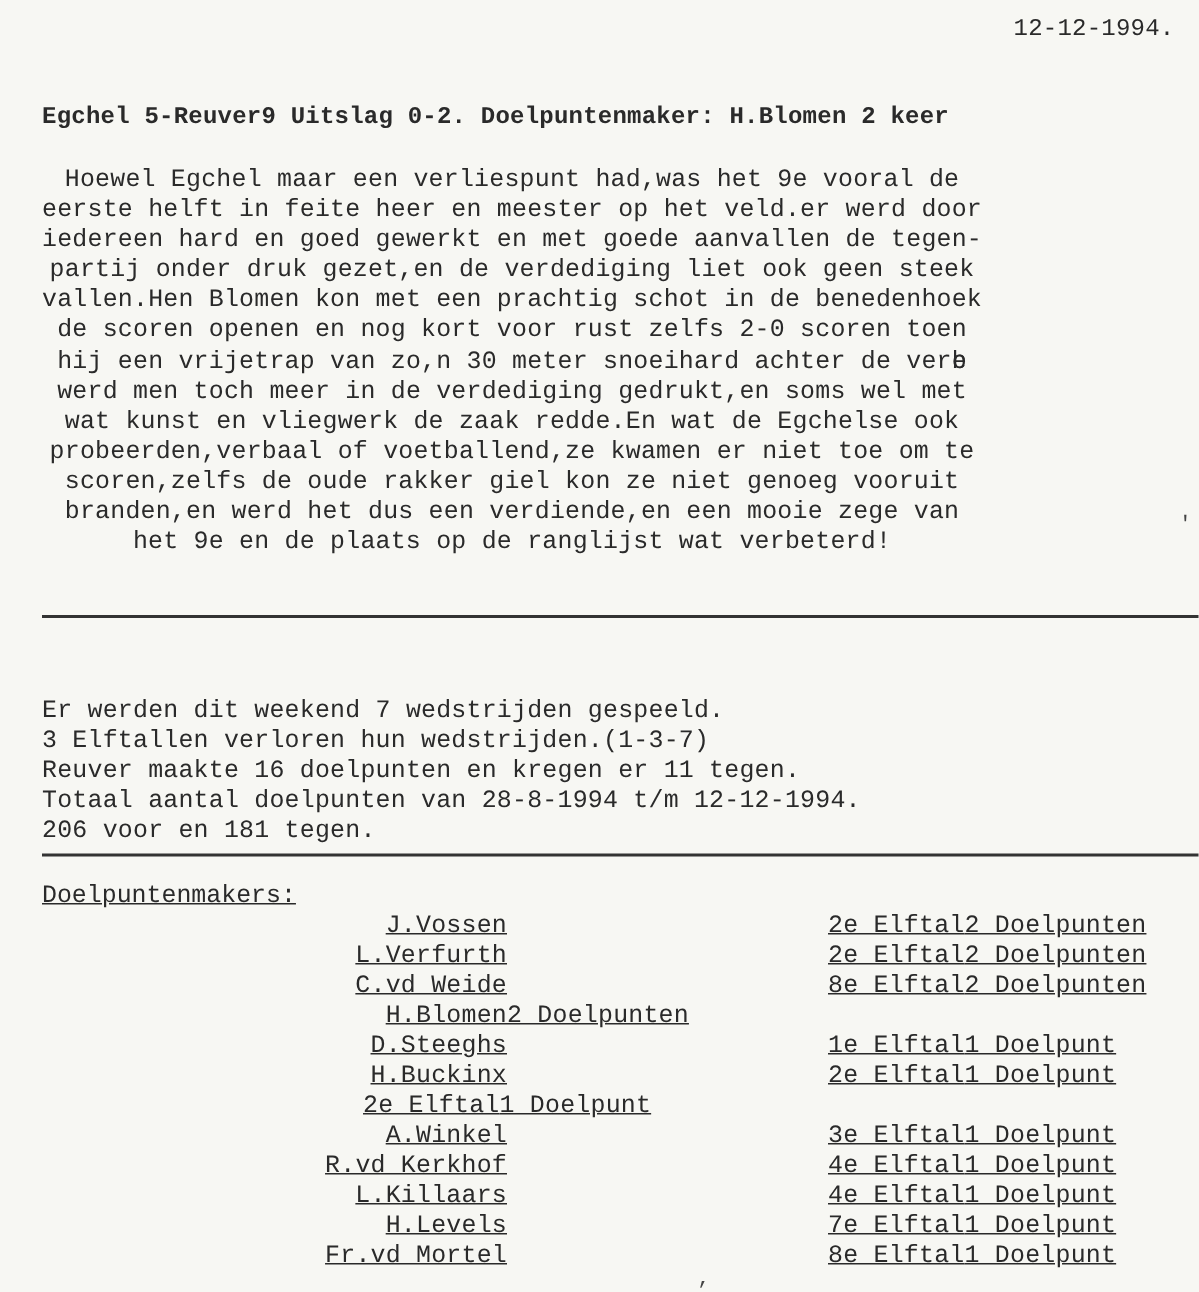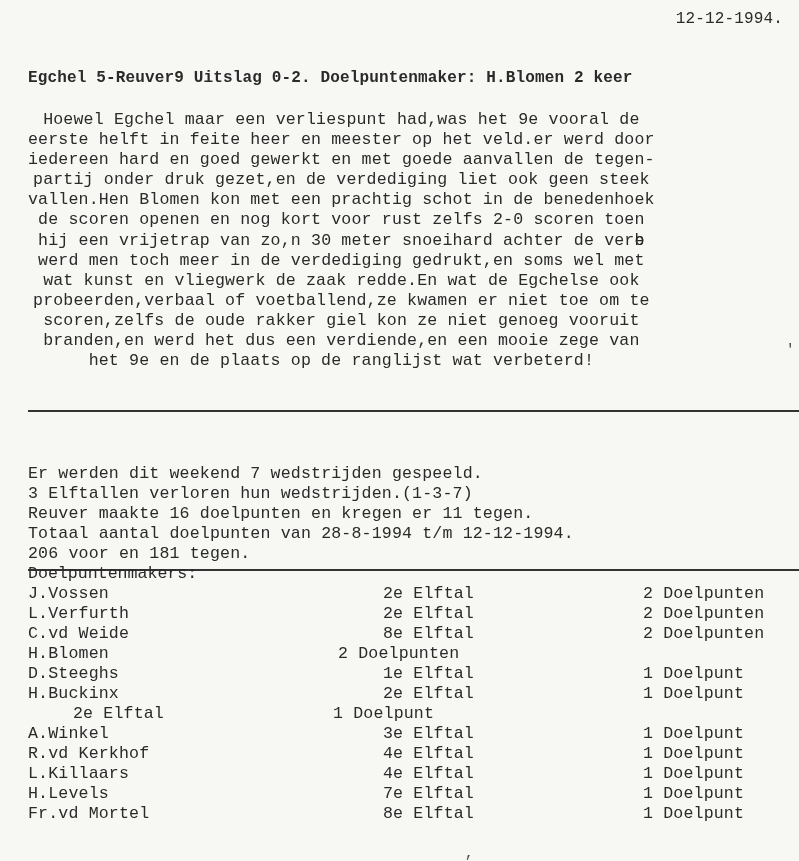--- a/index.html
+++ b/index.html
@@ -18,23 +18,23 @@
   }
   .date { left: auto; right: 16px; top: 9px; }
   .headline { top: 68px; font-weight: bold; }
   .para { position: absolute; left: 28px; top: 110px; }
   .para .pl { display: block; font-size: 16.6px; line-height: 20.1px; white-space: pre; letter-spacing: 0.15px; text-align: center; }
   .overstrike { position: relative; display: inline-block; }
   .overstrike .under { position: absolute; left: 0; top: 0; }
   .rule { position: absolute; left: 28px; right: 0; height: 1.5px; background: #333; }
   .stats { position: absolute; left: 28px; top: 428px; margin-top: 36px; }
   .stats .sl { display: block; font-size: 16.6px; line-height: 20px; white-space: pre; letter-spacing: 0.15px; }
-  .scorers { position: absolute; left: 28px; top: 564px; width: 740px; }
+  .scorers { position: absolute; left: 28px; top: 587px; width: 740px; text-decoration: underline; }
   .scorers .sh { font-size: 16.6px; line-height: 20px; white-space: pre; }
-  .srow { display: flex; font-size: 16.6px; line-height: 20px; white-space: pre; letter-spacing: 0.15px; }
+  .srow { display: flex; font-size: 16.6px; line-height: 20px; white-space: pre; letter-spacing: 0.15px; text-align: right; }
   .c-name { width: 310px; }
   .c-team { width: 260px; margin-left: 45px; }
   .c-goals { }
   .stray { position: absolute; font-size: 14px; color: #444; }
 </style>
 </head>
 <body>
 
 <div class="page">
 

